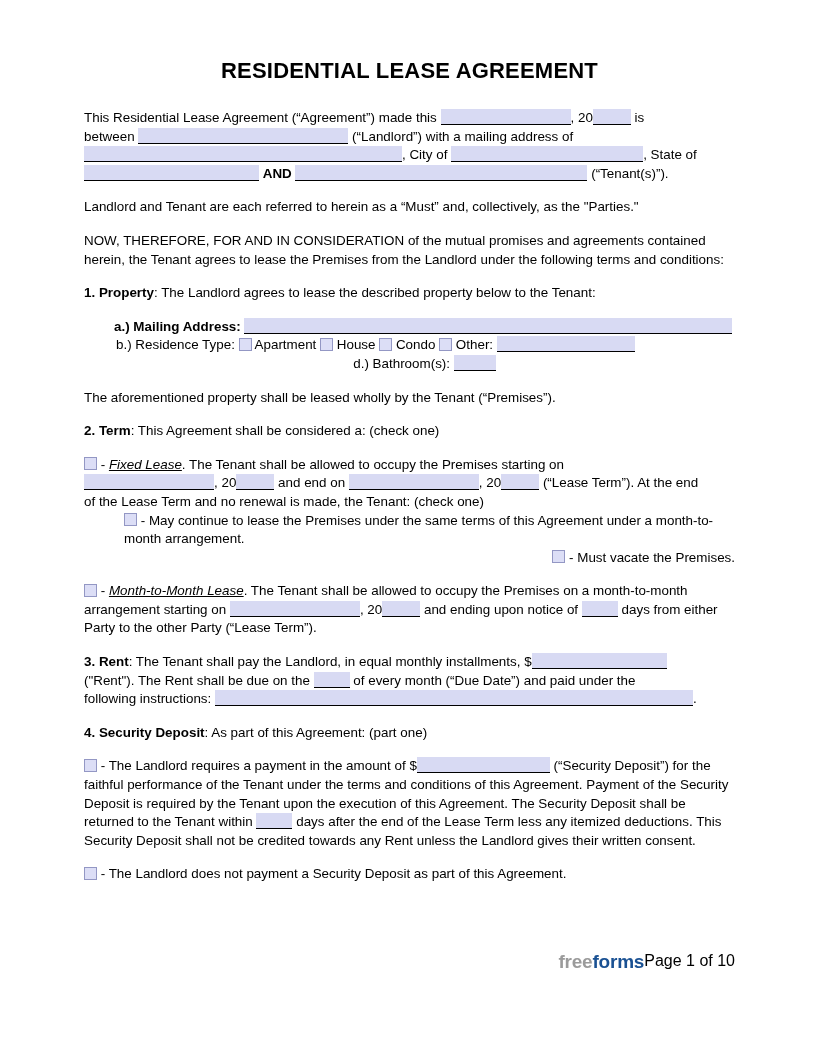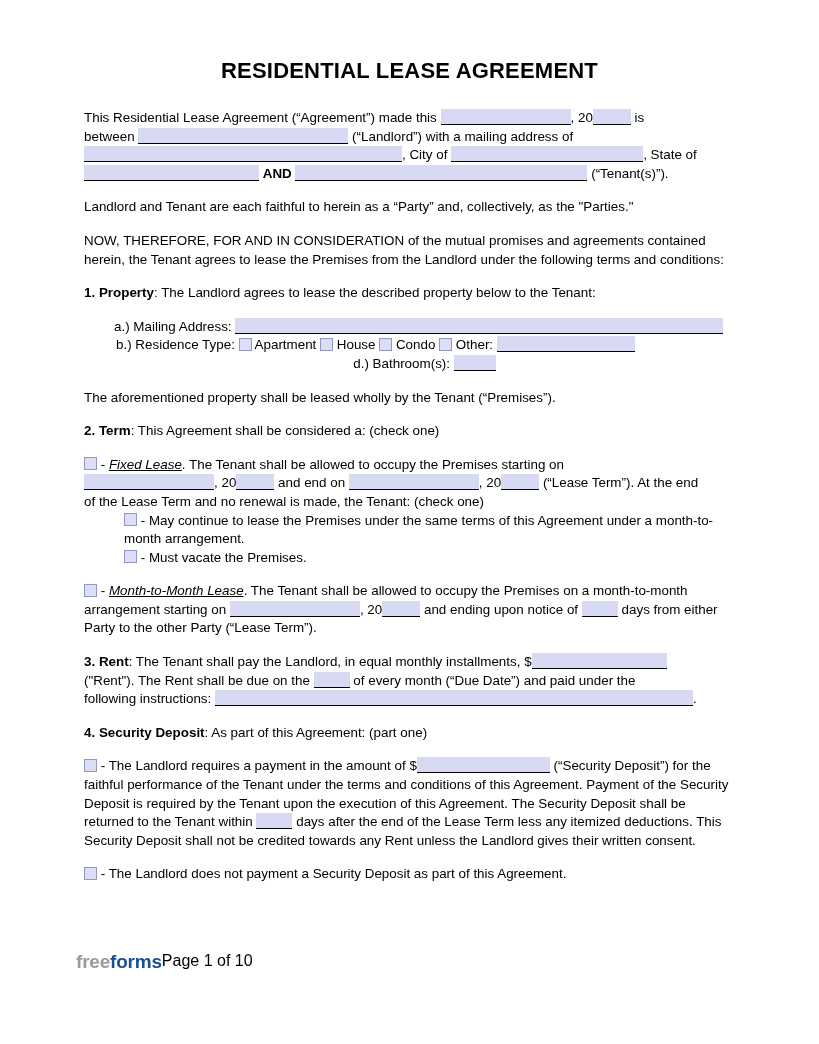--- a/index.html
+++ b/index.html
@@ -39,51 +39,51 @@
     width: 11px;
     height: 11px;
     background: var(--checkbox-bg, #dcdef6);
     border: 1px solid var(--checkbox-border, #9397c4);
     vertical-align: -1.5px;
     cursor: pointer;
   }
   .iu { font-style: italic; text-decoration: underline; }
   .footer {
     position: absolute;
-    left: 76px;
+    left: 94px;
     right: 84px;
     top: 952px;
     display: flex;
-    justify-content: flex-start;
+    justify-content: flex-end;
     align-items: flex-end;
   }
   .logo { font-size: 19px; font-weight: bold; letter-spacing: -0.2px; cursor: pointer; }
   .logo-free { color: var(--logo-gray, #9b9b9b); }
   .logo-forms { color: var(--logo-blue, #1a5193); }
   .pagenum { font-size: 16px; padding-bottom: 1px; }
 </style>
 </head>
 <body>
 
 <div class="page">
   <h1 class="title">RESIDENTIAL LEASE AGREEMENT</h1>
 
   <div class="doc">
       <div class="para"><span>This Residential Lease Agreement (“Agreement”) made this </span><span class="field" style="width: 130px;"></span><span>, 20</span><span class="field" style="width: 38px;"></span><span> is</span><br><span>between </span><span class="field" style="width: 210px;"></span><span> (“Landlord”) with a mailing address of</span><br><span class="field" style="width: 318px;"></span><span>, City of </span><span class="field" style="width: 192px;"></span><span>, State of</span><br><span class="field" style="width: 175px;"></span><span> </span><strong>AND</strong><span> </span><span class="field" style="width: 292px;"></span><span> (“Tenant(s)”).</span></div>
-      <div class="para"><span>Landlord and Tenant are each faithful to herein as a “Party” and, collectively, as the "Parties."</span></div>
+      <div class="para"><span>Landlord and Tenant are each referred to herein as a “Must” and, collectively, as the "Parties."</span></div>
       <div class="para"><span>NOW, THEREFORE, FOR AND IN CONSIDERATION of the mutual promises and agreements contained herein, the Tenant agrees to lease the Premises from the Landlord under the following terms and conditions:</span></div>
       <div class="para"><strong>1. Property</strong><span>: The Landlord agrees to lease the described property below to the Tenant:</span></div>
-      <div class="para mb0" style="margin-left: 30px;"><span>a.) Mailing Address: </span><span class="field" style="width: 488px;"></span></div>
+      <div class="para mb0" style="margin-left: 30px; font-weight: bold;"><span>a.) Mailing Address: </span><span class="field" style="width: 488px;"></span></div>
       <div class="para mb0" style="margin-left: 32px;"><span>b.) Residence Type: </span><span class="checkbox"></span><span> Apartment </span><span class="checkbox"></span><span> House </span><span class="checkbox"></span><span> Condo </span><span class="checkbox"></span><span> Other: </span><span class="field" style="width: 138px;"></span></div>
       <div class="para" style="margin-left: 30px; text-align: center;"><span>d.) Bathroom(s): </span><span class="field" style="width: 42px;"></span></div>
       <div class="para"><span>The aforementioned property shall be leased wholly by the Tenant (“Premises”).</span></div>
       <div class="para"><strong>2. Term</strong><span>: This Agreement shall be considered a: (check one)</span></div>
       <div class="para mb0"><span class="checkbox"></span><span> - </span><span class="iu">Fixed Lease</span><span>. The Tenant shall be allowed to occupy the Premises starting on</span><br><span class="field" style="width: 130px;"></span><span>, 20</span><span class="field" style="width: 38px;"></span><span> and end on </span><span class="field" style="width: 130px;"></span><span>, 20</span><span class="field" style="width: 38px;"></span><span> (“Lease Term”). At the end</span><br><span>of the Lease Term and no renewal is made, the Tenant: (check one)</span></div>
       <div class="para mb0" style="margin-left: 40px;"><span class="checkbox"></span><span> - May continue to lease the Premises under the same terms of this Agreement under a month-to-month arrangement.</span></div>
-      <div class="para" style="margin-left: 40px;"><span class="checkbox"></span><span> - Must vacate the Premises.</span></div>
+      <div class="para" style="margin-left: 40px; text-align: right;"><span class="checkbox"></span><span> - Must vacate the Premises.</span></div>
       <div class="para"><span class="checkbox"></span><span> - </span><span class="iu">Month-to-Month Lease</span><span>. The Tenant shall be allowed to occupy the Premises on a month-to-month arrangement starting on </span><span class="field" style="width: 130px;"></span><span>, 20</span><span class="field" style="width: 38px;"></span><span> and ending upon notice of </span><span class="field" style="width: 36px;"></span><span> days from either Party to the other Party (“Lease Term”).</span></div>
       <div class="para"><strong>3. Rent</strong><span>: The Tenant shall pay the Landlord, in equal monthly installments, $</span><span class="field" style="width: 135px;"></span><br><span>("Rent"). The Rent shall be due on the </span><span class="field" style="width: 36px;"></span><span> of every month (“Due Date”) and paid under the</span><br><span>following instructions: </span><span class="field" style="width: 478px;"></span><span>.</span></div>
       <div class="para"><strong>4. Security Deposit</strong><span>: As part of this Agreement: (part one)</span></div>
       <div class="para"><span class="checkbox"></span><span> - The Landlord requires a payment in the amount of $</span><span class="field" style="width: 133px;"></span><span> (“Security Deposit”) for the faithful performance of the Tenant under the terms and conditions of this Agreement. Payment of the Security Deposit is required by the Tenant upon the execution of this Agreement. The Security Deposit shall be returned to the Tenant within </span><span class="field" style="width: 36px;"></span><span> days after the end of the Lease Term less any itemized deductions. This Security Deposit shall not be credited towards any Rent unless the Landlord gives their written consent.</span></div>
       <div class="para mb0"><span class="checkbox"></span><span> - The Landlord does not payment a Security Deposit as part of this Agreement.</span></div>
     </div>
 
   <div class="footer">
     <div class="logo"><span class="logo-free">free</span><span class="logo-forms">forms</span></div>
     <div class="pagenum">Page 1 of 10</div>

